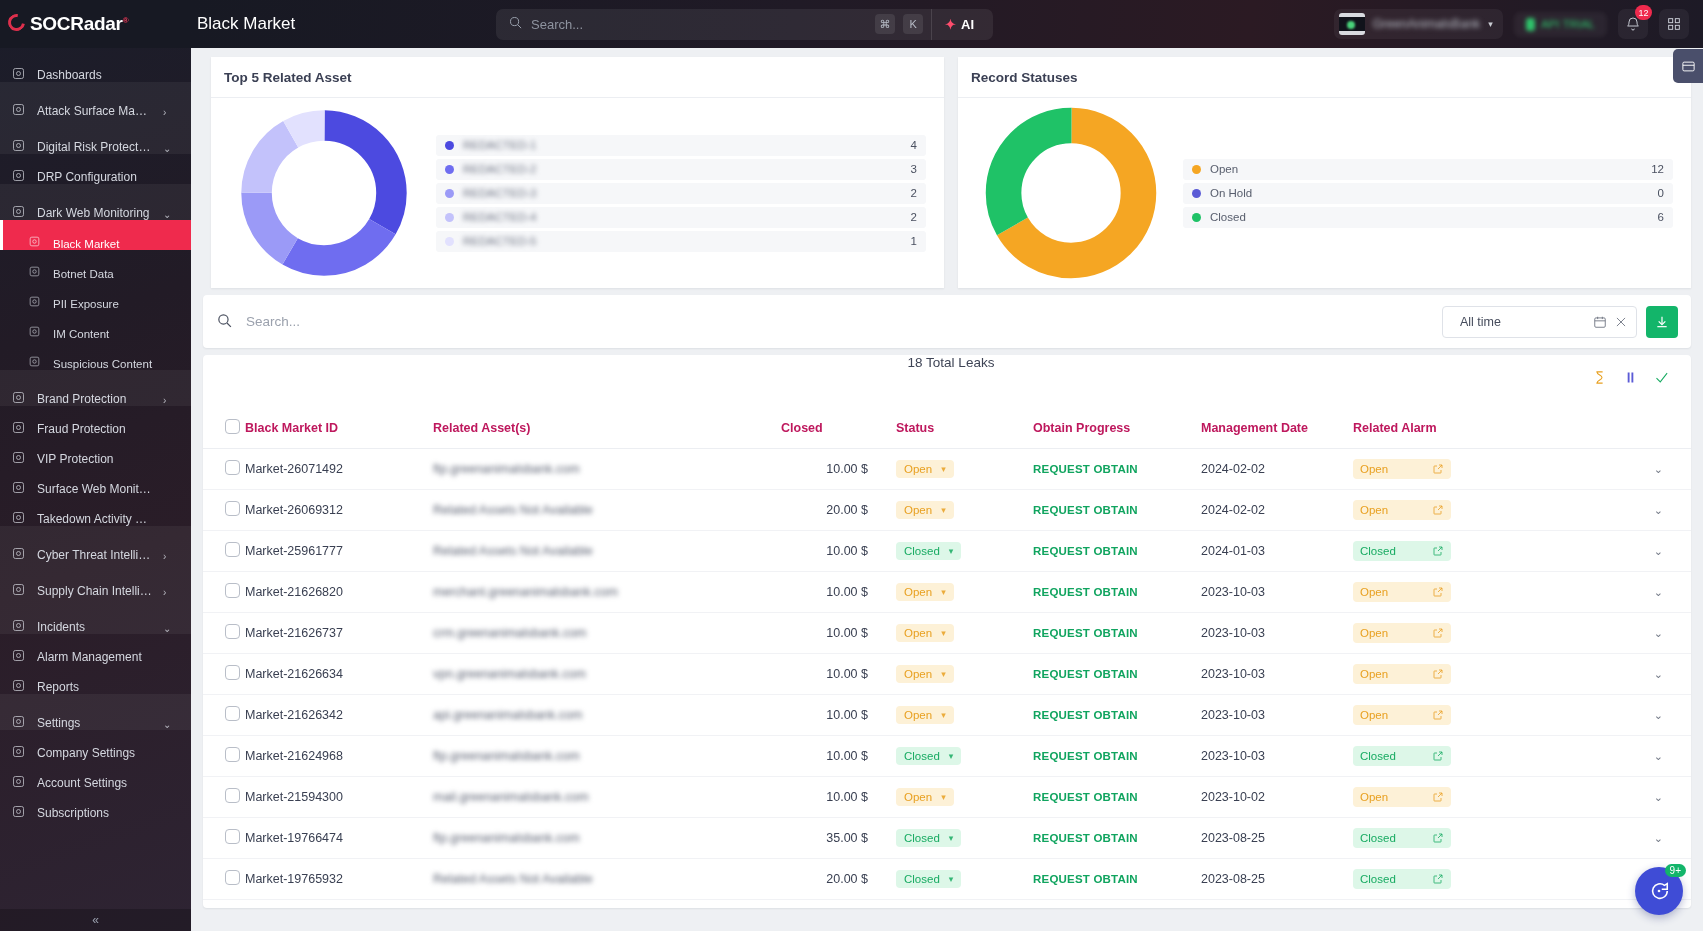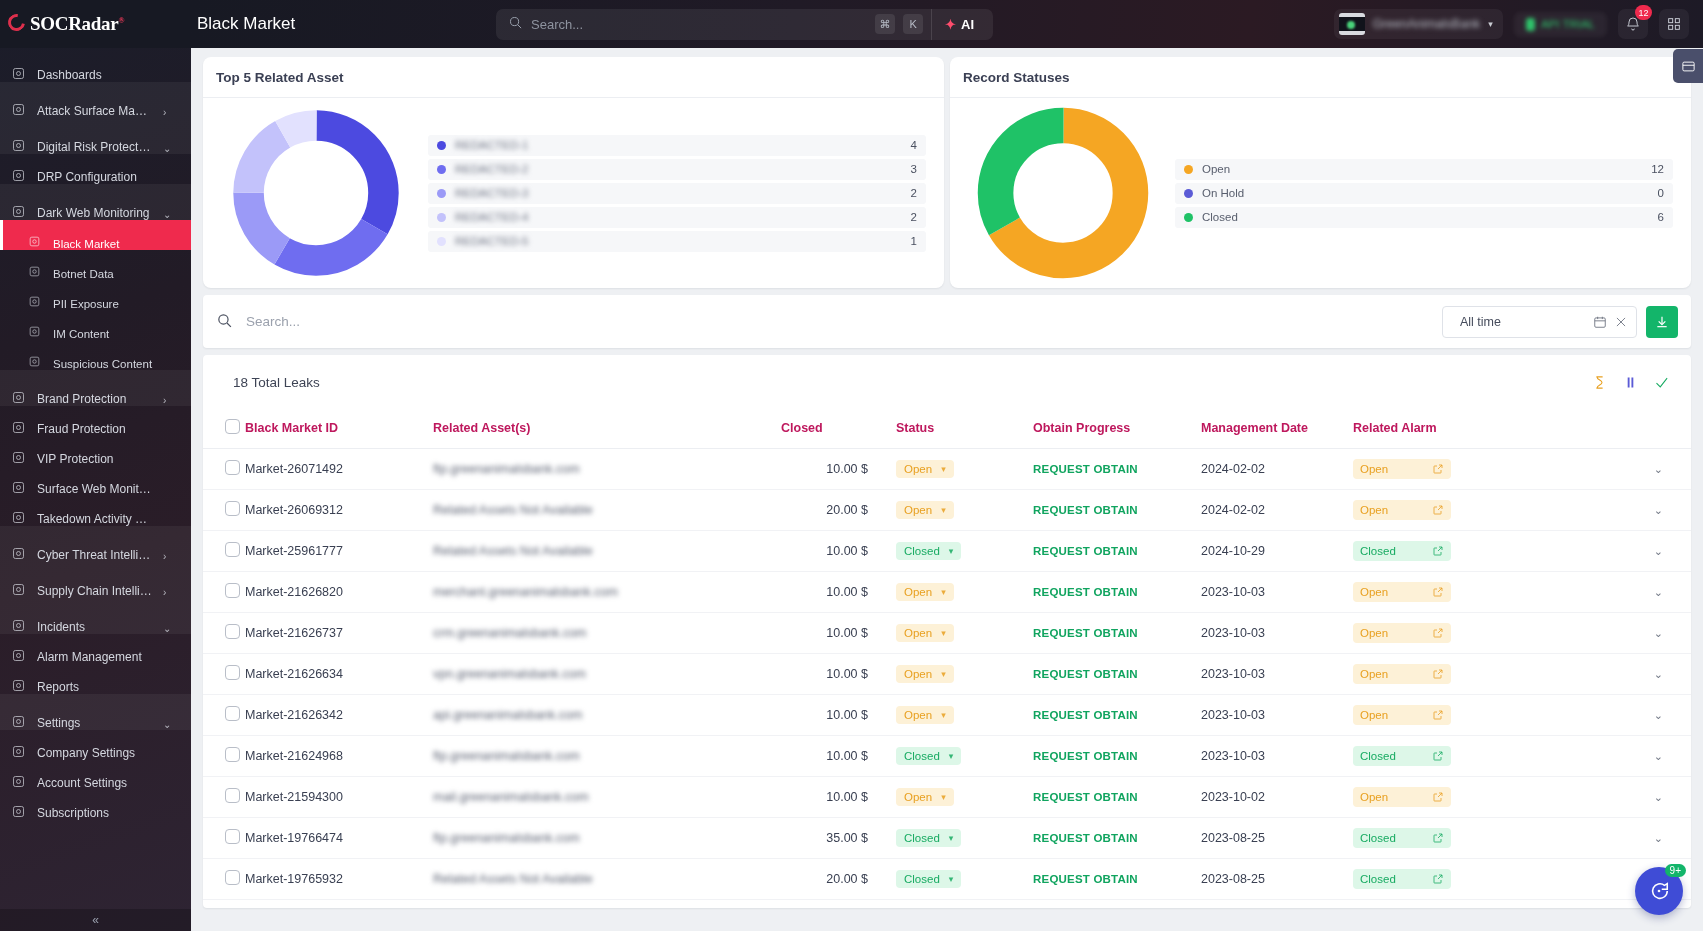--- a/index.html
+++ b/index.html
@@ -12,21 +12,21 @@
 
   
   .sidebar {
     width:191px; flex:0 0 191px; height:931px;
     background:linear-gradient(160deg,#1b1d2a 0%,#221b26 35%,#2a1d28 60%,#2e2433 100%);
     position:relative; overflow:hidden; color:#cfd2da;
   }
   .sb-logo { height:48px; display:flex; align-items:center; padding-left:30px;
              background:#171923; }
   .sb-logo .logomark { font-size:19px; font-weight:bold; color:#fff; letter-spacing:-.3px;
-            position:relative;font-family:Liberation Serif, serif; }
+            position:relative; }
   .sb-logo .logomark .reg { font-size:8px; vertical-align:super; color:#ff3b5c; }
   .sb-logo .ring { position:absolute; left:8px; top:14px; width:17px; height:17px;
             border:3px solid #e8314f; border-radius:50%; border-right-color:transparent;
             transform:rotate(-35deg); opacity:.95;}
   .sb-list { padding-top:4px; }
   .sb-item { display:flex; align-items:flex-end; gap:10px; height:30px; padding:0 18px 0 10px;
              font-size:12px; color:#d5d8e0; cursor:pointer; white-space:nowrap; position:relative;}
   .sb-item.group { height:36px; }
   .sb-item .ic { width:17px; height:17px; flex:0 0 17px; display:inline-flex;
                  align-items:center; justify-content:center; opacity:.85; }
@@ -78,22 +78,22 @@
       display:flex; align-items:center; justify-content:center; position:relative; cursor:pointer; }
   .icon-btn svg { width:16px; height:16px; stroke:#cfd3db; fill:none; stroke-width:1.4; }
   .badge-dot { position:absolute; top:-4px; right:-4px; min-width:17px; height:15px;
       border-radius:8px; background:#ef2a4d; color:#fff; font-size:9px; display:flex;
       align-items:center; justify-content:center; padding:0 3px; }
 
   
   .main { position:absolute; left:191px; top:48px; width:1512px; height:883px;
           overflow:hidden; padding:9px 12px 0 12px; }
   .cards-row { display:flex; gap:6px; }
-  .card { background:#fff; border-radius:8px; box-shadow:0 1px 2px rgba(16,24,40,.07);
-          flex:1 1 0; min-width:0; }
+  .card { background:#fff; border-radius:0; box-shadow:0 1px 2px rgba(16,24,40,.07);
+          flex:1 1 0; min-width:0;margin-left:8px; }
   .card-head { height:41px; display:flex; align-items:center; padding:0 13px;
      border-bottom:1px solid #eceef2; font-size:13.5px; font-weight:bold; color:#3b4054; }
   .card-body { height:190px; display:flex; align-items:center; }
 
   .donut-wrap { width:225px; display:flex; align-items:center; justify-content:center; }
   .legend { flex:1 1 auto; padding-right:18px; display:flex; flex-direction:column; gap:3px; }
   .lg-row { display:flex; align-items:center; gap:9px; height:21px; background:#f6f7f9;
      border-radius:3px; padding:0 9px; font-size:11.5px; color:#585e6d; }
   .lg-row .sw { width:9px; height:9px; border-radius:50%; flex:0 0 9px; }
   .lg-row .nm { flex:1 1 auto; overflow:hidden; white-space:nowrap; text-overflow:ellipsis; }
@@ -117,21 +117,21 @@
      color:#464c5c; }
   .daterange .dr-lbl { flex:1 1 auto;margin-left:6px; }
   .daterange svg { width:14px; height:14px; stroke:#6b717f; fill:none; stroke-width:1.5; }
   .dl-btn { width:32px; height:32px; margin-left:9px; border-radius:4px; background:#13b56a;
      display:flex; align-items:center; justify-content:center; cursor:pointer; }
   .dl-btn svg { width:16px; height:16px; stroke:#fff; fill:none; stroke-width:1.8; }
 
   
   .tpanel { margin-top:7px; background:#fff; border-radius:4px; box-shadow:0 1px 2px rgba(16,24,40,.07);
      height:553px; overflow:hidden; }
-  .tpanel-head { height:54px; display:flex; align-items:center; padding:0 22px 0 30px; }
+  .tpanel-head { height:54px; display:flex; align-items:center; padding:0 22px 0 30px;flex-direction:column; }
   .tpanel-head .tot { font-size:13.5px; color:#3e4455; }
   .tpanel-head .tools { margin-left:auto; display:flex; align-items:center; gap:16px; }
   .tpanel-head .tools span { cursor:pointer; display:inline-flex; }
   .tpanel-head .tools svg { width:15px; height:15px; fill:none; stroke-width:1.7; }
   table { width:100%; border-collapse:collapse; table-layout:fixed; }
   thead th { font-size:12.5px; font-weight:bold; color:#be185d; text-align:left;
      padding:10px 0 11px 0; border-bottom:1px solid #eceef2; }
   tbody td { font-size:12.5px; color:#3a4052; padding:10px 0; border-bottom:1px solid #f1f2f5;
      height:34px; vertical-align:middle; }
   .c-chk { width:42px; padding-left:22px !important; }
@@ -667,21 +667,21 @@
             <tr>
               <td class="c-chk"><span class="chkbox"></span></td>
               <td class="c-id">Market-25961777</td>
               <td class="c-asset"><span class="asset-redact">Related Assets Not Available</span></td>
               <td class="c-price">10.00 $</td>
               <td class="c-status"><span class="badge closed">
                   <span>Closed</span>
                   <span class="cv">▾</span>
                 </span></td>
               <td class="c-obtain"><span class="obtain-link">REQUEST OBTAIN</span></td>
-              <td class="c-date">2024-10-29</td>
+              <td class="c-date">2024-01-03</td>
               <td class="c-alarm"><span class="alarm closed">
                   <span>Closed</span>
                   <svg viewBox="0 0 24 24" stroke="currentColor">
                     <path d="M14 4h6v6"></path>
                     <path d="M20 4l-8 8"></path>
                     <path d="M18 14v5a1 1 0 01-1 1H5a1 1 0 01-1-1V7a1 1 0 011-1h5"></path>
                   </svg>
                 </span></td>
               <td class="c-exp"><span class="chev">⌄</span></td>
             </tr>

